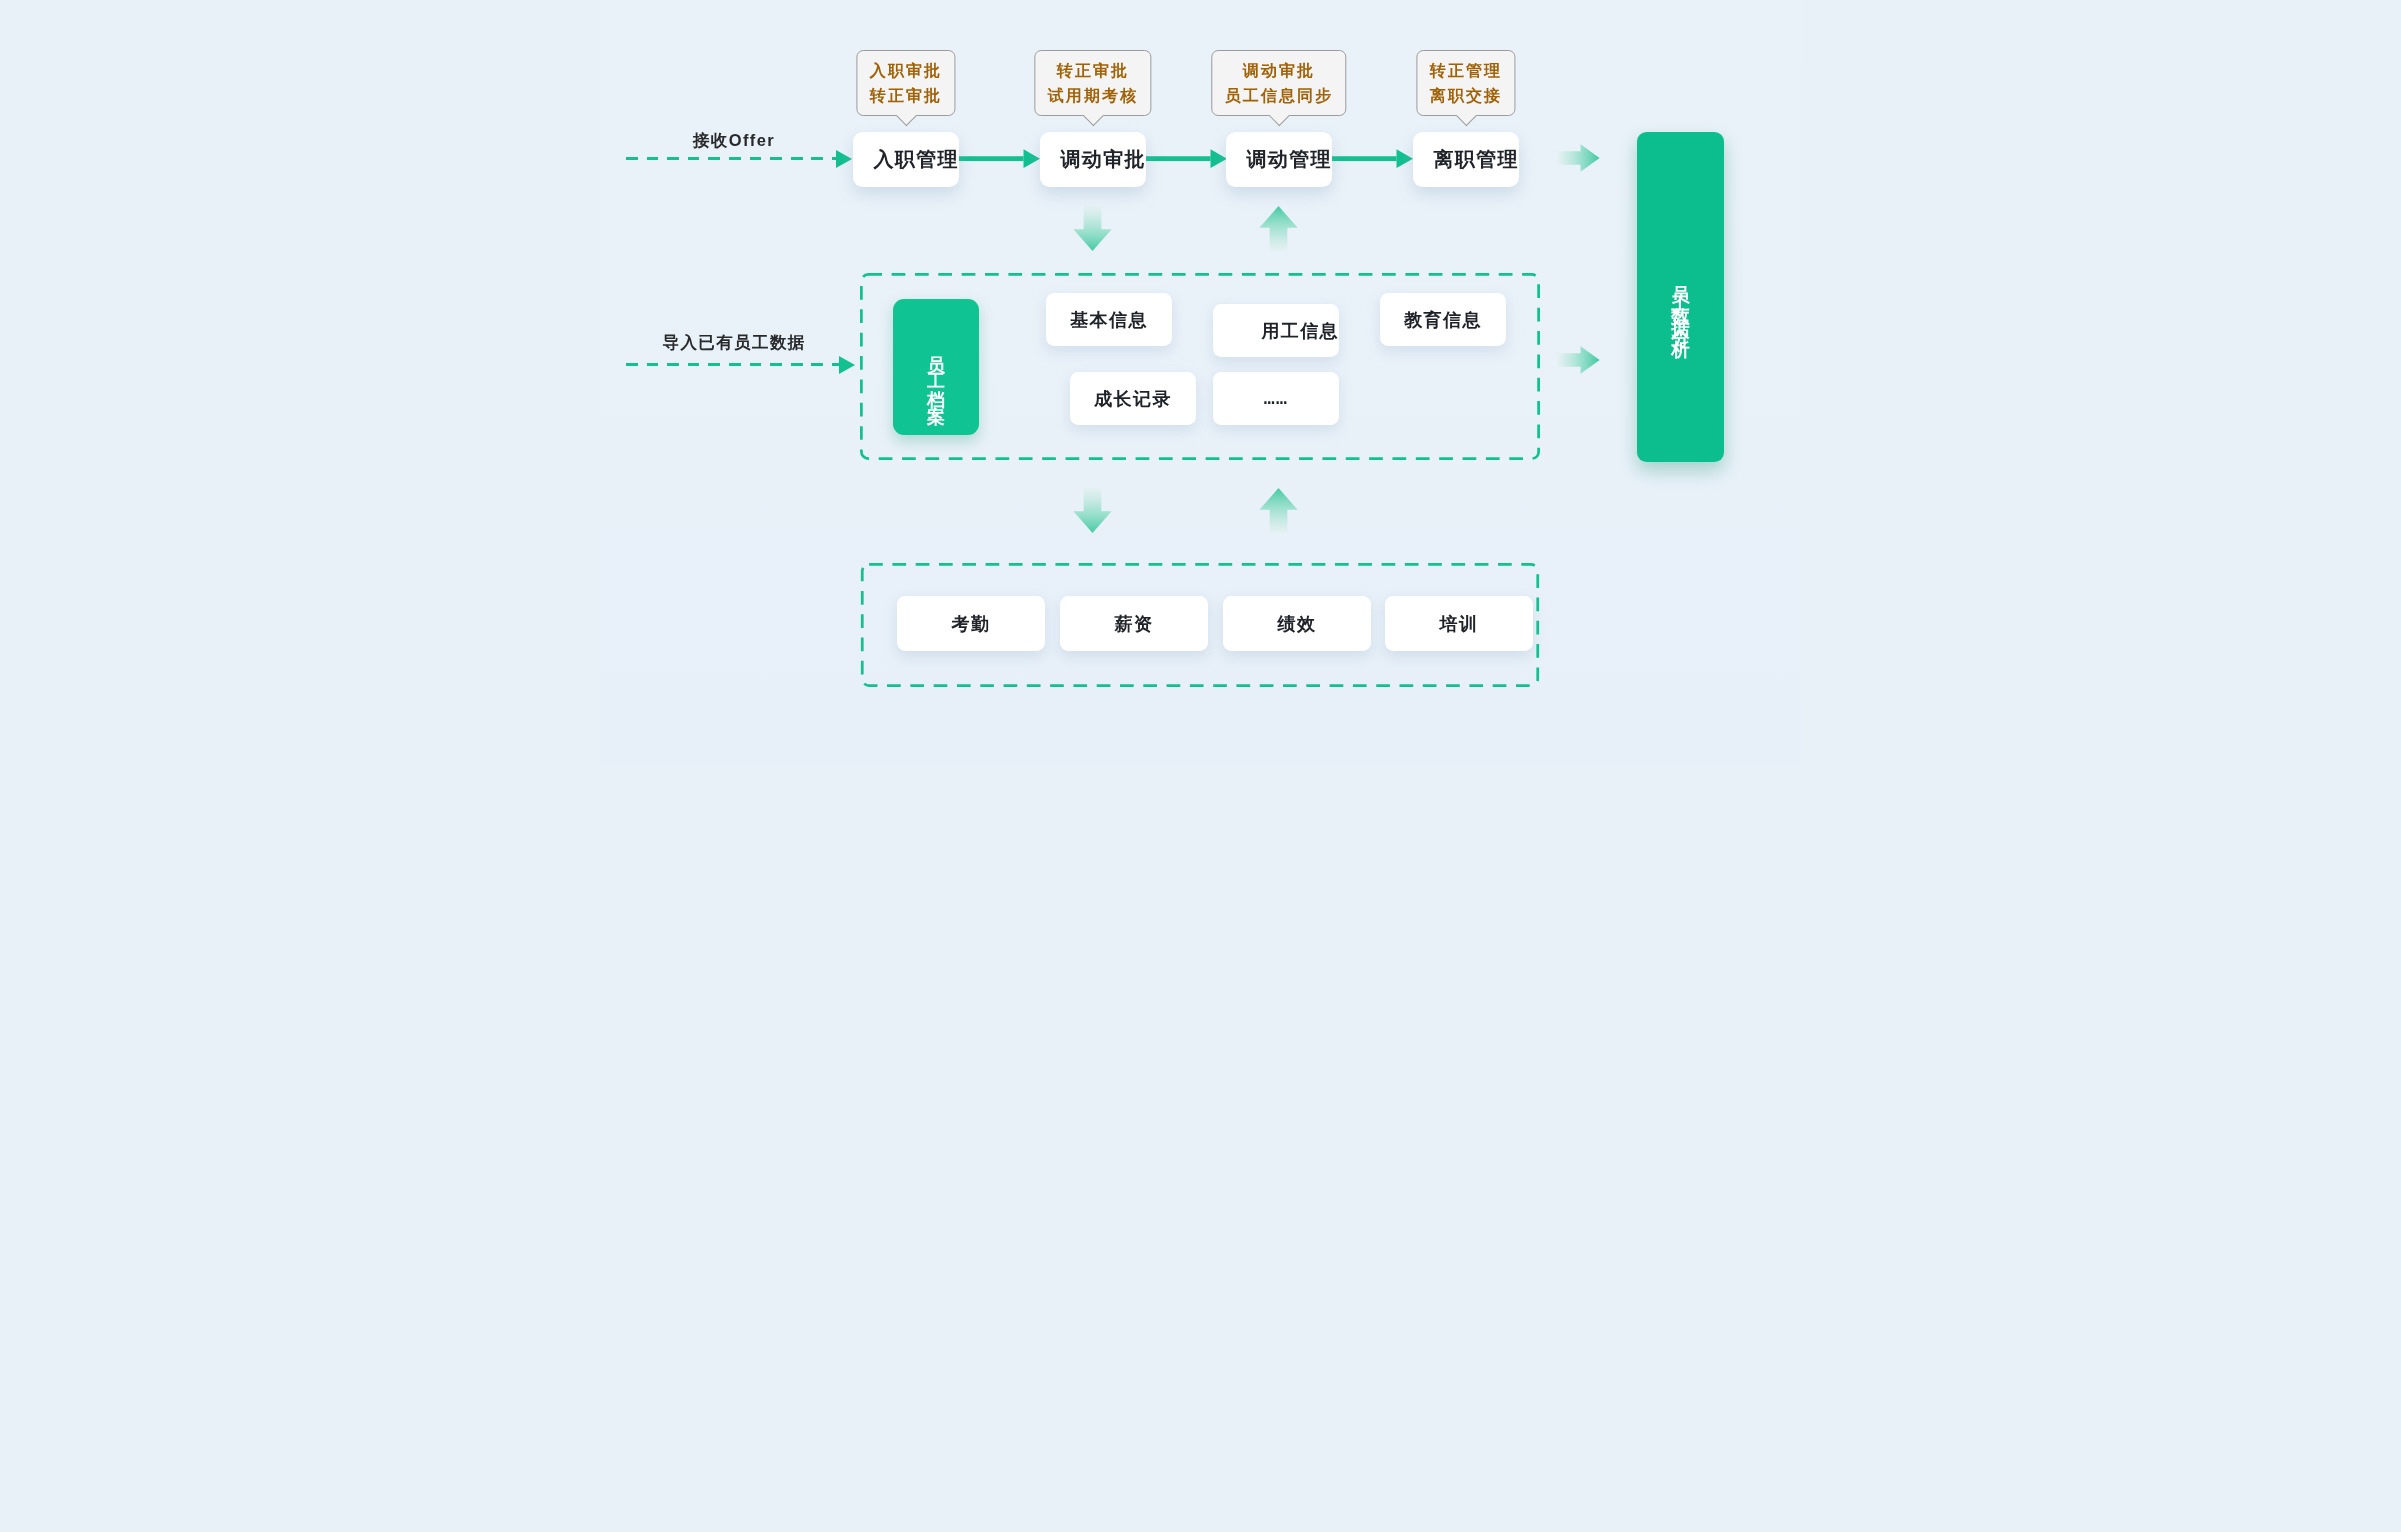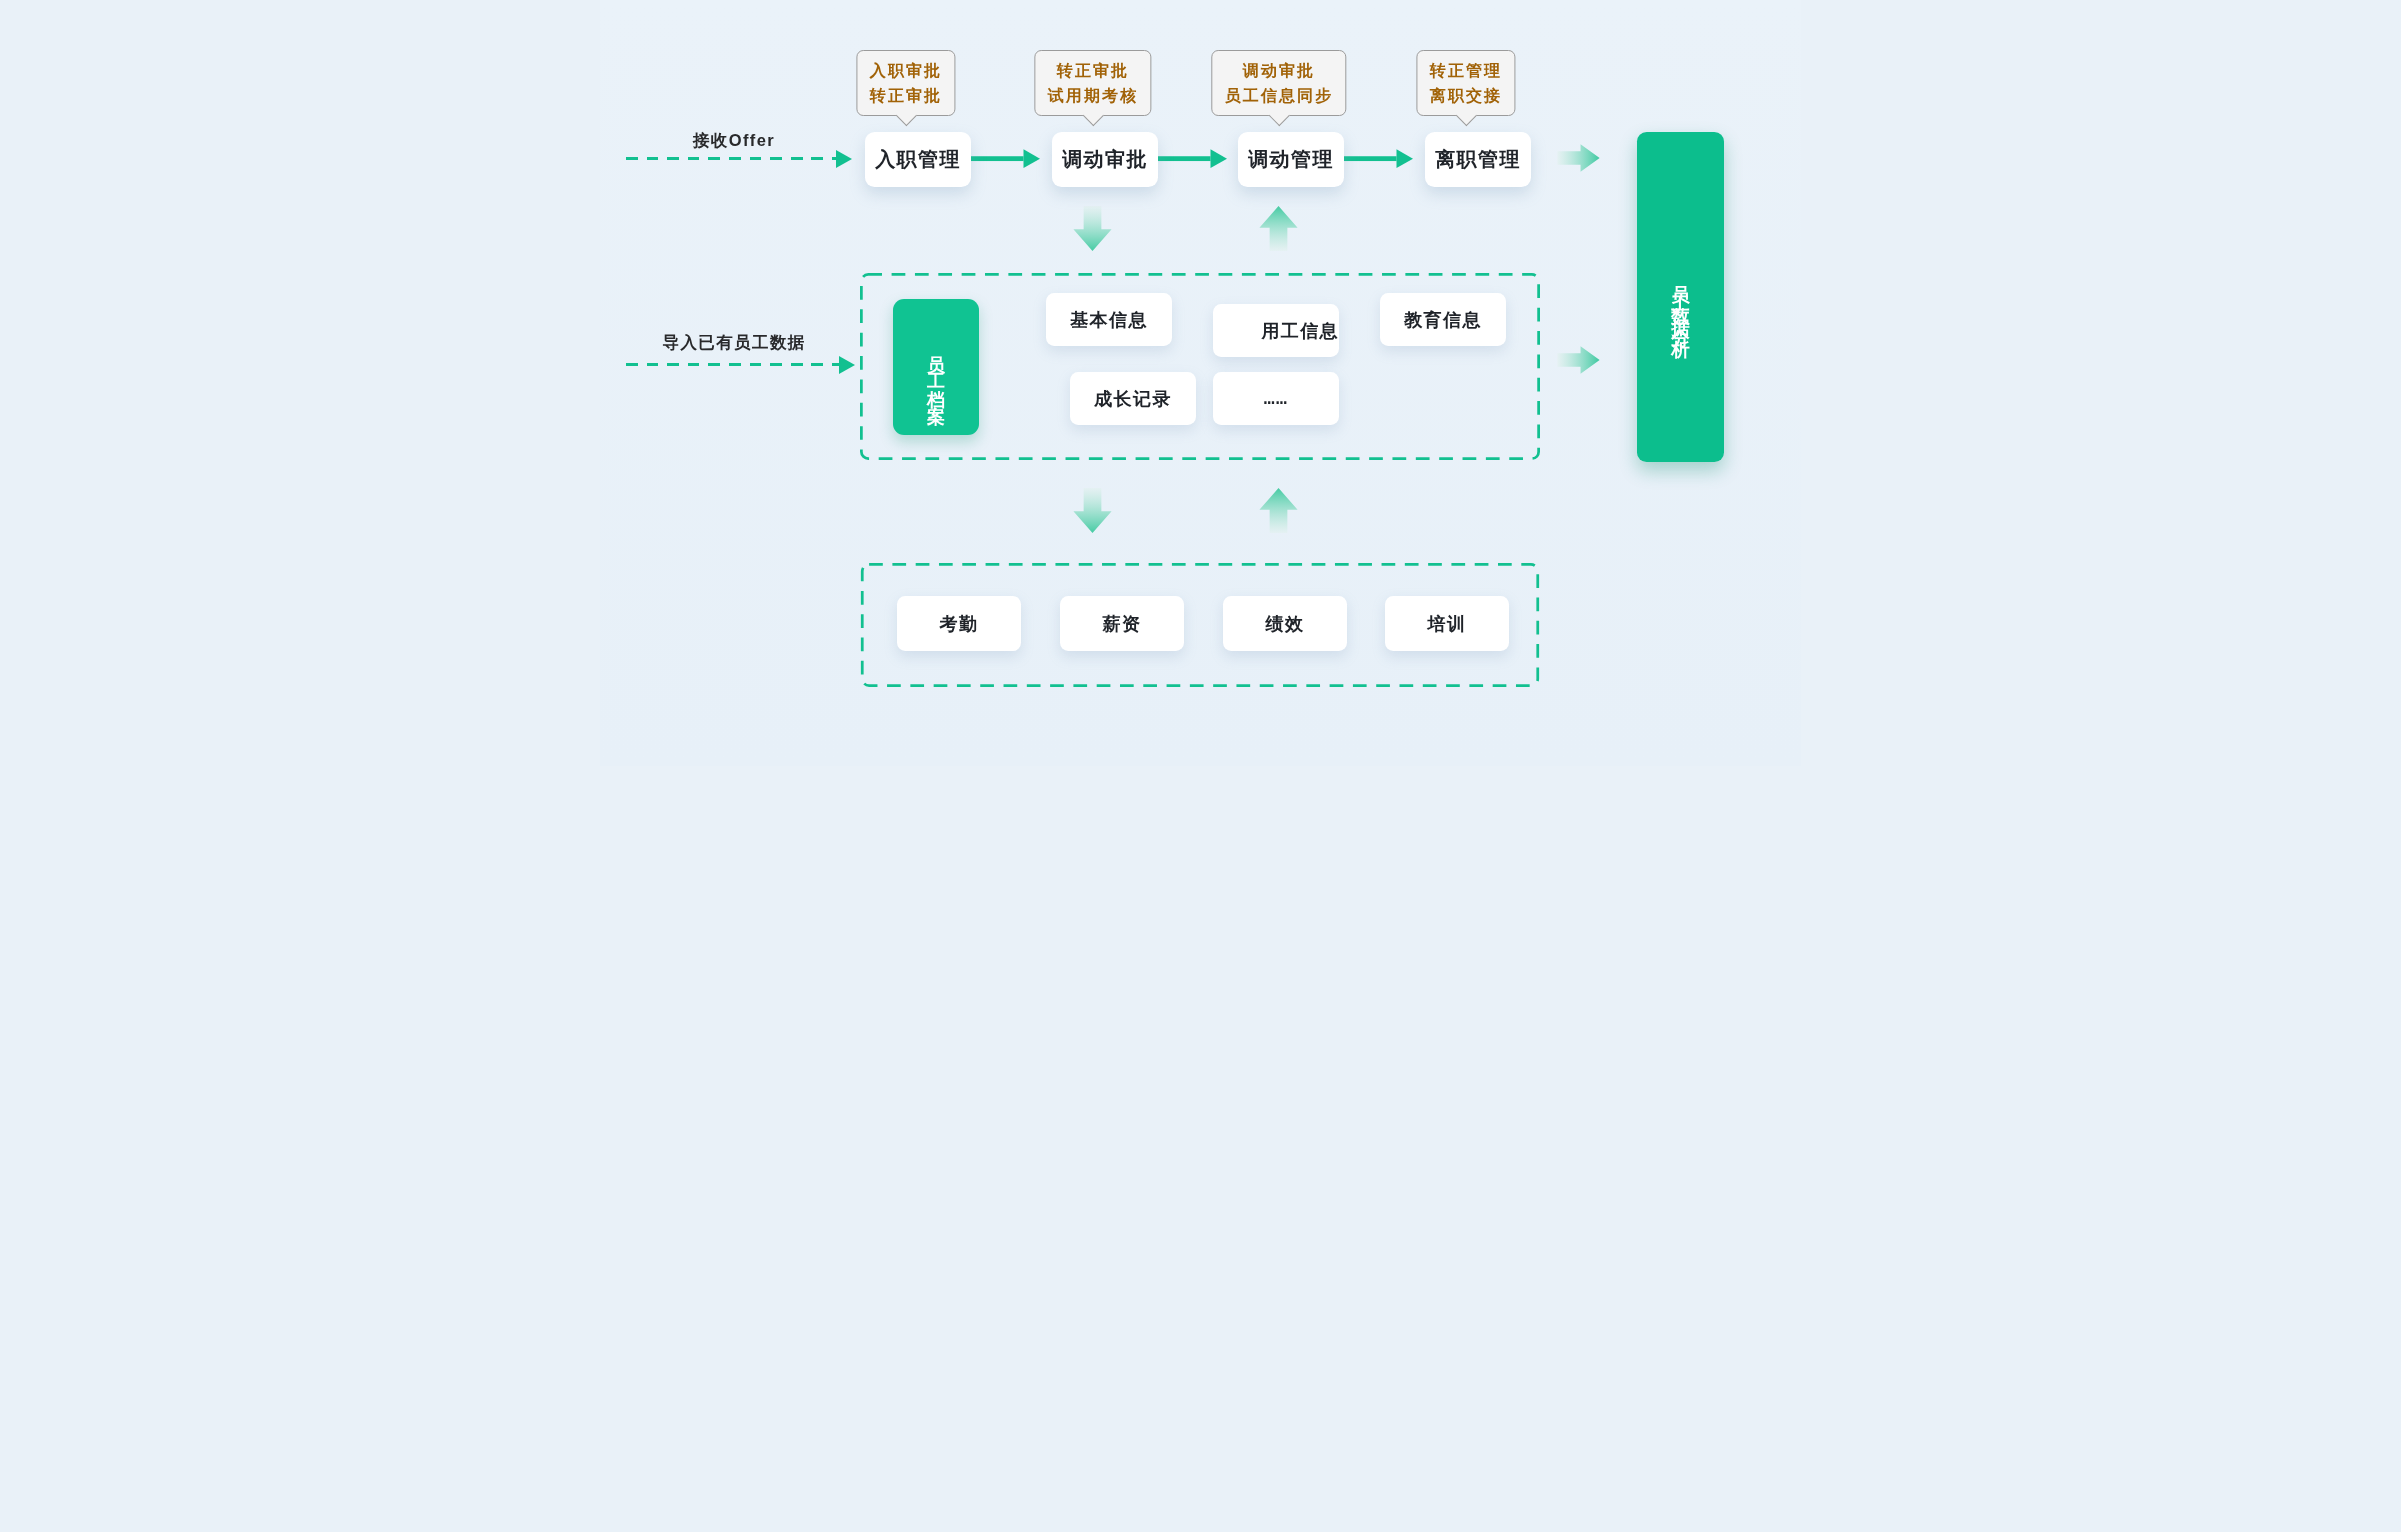--- a/index.html
+++ b/index.html
@@ -39,36 +39,35 @@
     border-right: 1.4px solid #9B9B9B;
     border-bottom: 1.4px solid #9B9B9B;
     transform: translateX(-50%) rotate(45deg);
   }
   .stage-box {
     position: absolute; top: 82px; left: 0;
     width: 106px; height: 55px;
     background: #FFFFFF;
     border-radius: 9.6px;
     box-shadow: 0 6.9px 15px rgba(130, 160, 190, 0.28);
-    display: flex; align-items: center; justify-content: center;
+    display: flex; align-items: center; justify-content: flex-end;
     font-size: 20px; font-weight: 700; letter-spacing: 1.4px;
     z-index: 1;
-    margin-left: 12px;
   }
   
   .card {
     position: absolute;
     background: #FFFFFF;
     border-radius: 8.2px;
     box-shadow: 0 5.5px 12.4px rgba(130, 160, 190, 0.22);
     display: flex; align-items: center; justify-content: center;
     font-size: 18px; font-weight: 700; letter-spacing: 1.4px;
   }
   .card.mid { width: 126px; height: 53px; font-family: Liberation Mono, monospace; }
-  .card.bottom { width: 124px; height: 55px; }
+  .card.bottom { width: 148px; height: 55px; }
   
   .dash-container { position: absolute; }
   .dash-container svg { display: block; }
   
   .archive-box {
     position: absolute; left: 293px; top: 299px;
     width: 86px; height: 136px;
     background: #10C392;
     border-radius: 11px;
     box-shadow: 0 6.9px 13.7px rgba(16, 150, 110, 0.25);

